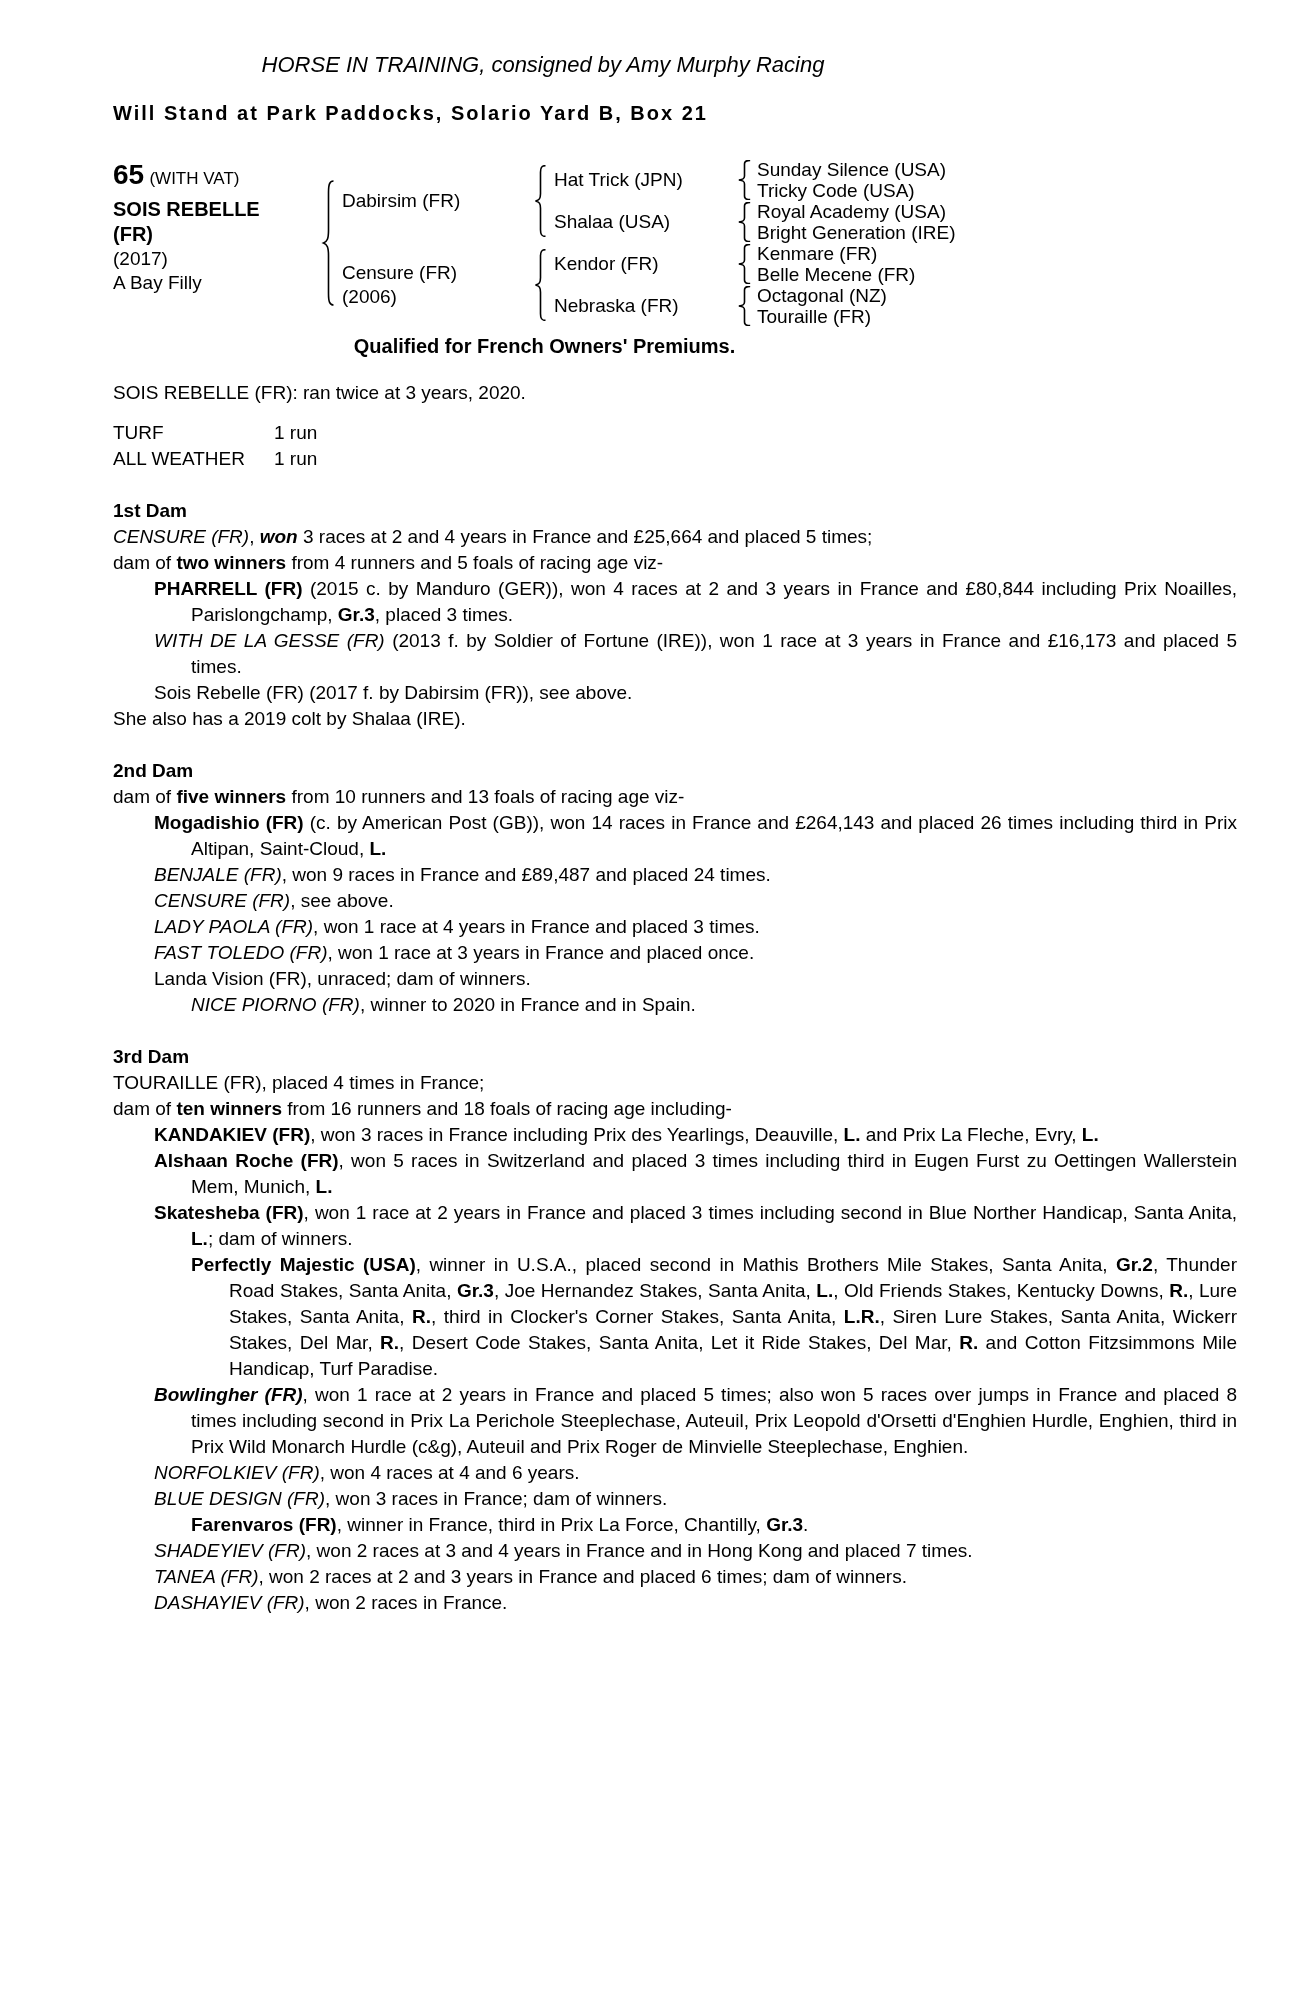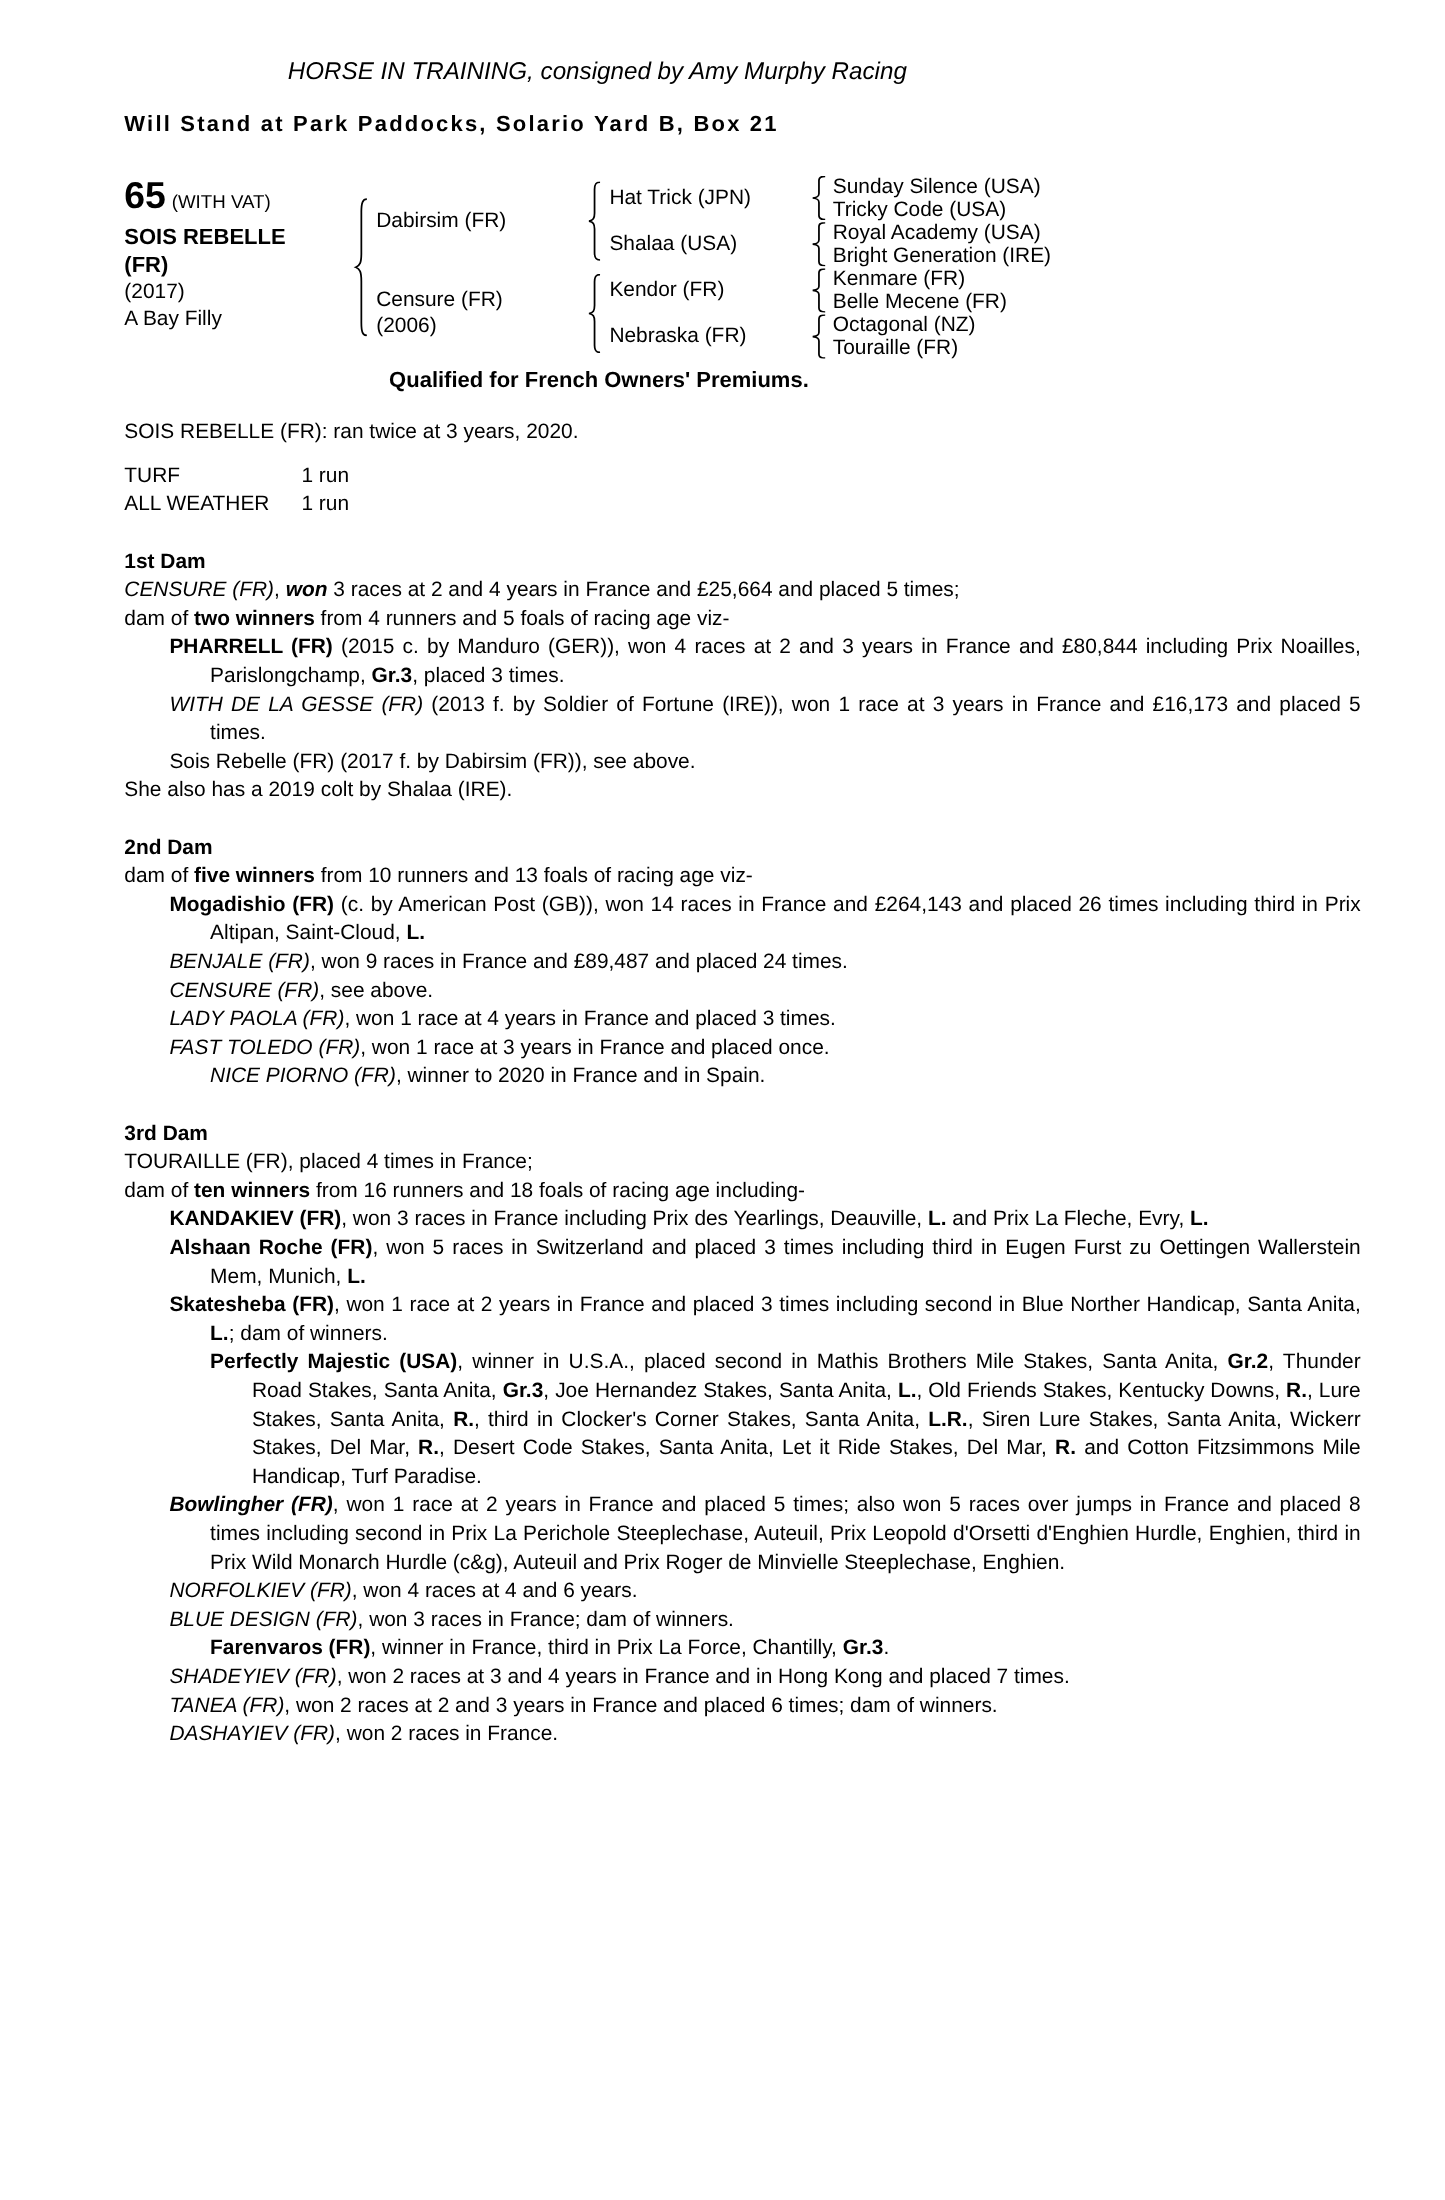--- a/index.html
+++ b/index.html
@@ -18,21 +18,21 @@
     margin-bottom:24px;
   }
   .stand-line {
     font-weight:bold; font-size:20px; letter-spacing:2px;
   }
 
   
   .pedigree-block { margin-top:34px; width:863px; }
   .pedigree { display:flex; }
   .lot-info { width:208px; }
-  .lot-number { font-weight:bold; font-size:34px; }
+  .lot-number { font-weight:bold; font-size:28px; }
   .lot-vat { font-size:17px; }
   .lot-name { font-weight:bold; font-size:20px; line-height:25px; }
   .lot-name-first { margin-top:6px; }
   .lot-plain { font-size:19px; line-height:24px; }
 
   .ped-grid {
     display:grid;
     grid-template-columns:15px 197px 15px 188px 17px 223px;
     grid-template-rows:repeat(8, 21px);
     font-size:19px;
@@ -188,20 +188,21 @@
       <div class="para ind1"><span style="font-style: italic;">WITH DE LA GESSE (FR)</span><span> (2013 f. by Soldier of Fortune (IRE)), won 1 race at 3 years in France and £16,173 and placed 5 times.</span></div>
       <div class="para ind1"><span>Sois Rebelle (FR) (2017 f. by Dabirsim (FR)), see above.</span></div>
       <div class="para ind0"><span>She also has a 2019 colt by Shalaa (IRE).</span></div>
       <div class="sec-heading">2nd Dam</div>
       <div class="para ind0"><span>dam of </span><span style="font-weight: bold;">five winners</span><span> from 10 runners and 13 foals of racing age viz-</span></div>
       <div class="para ind1"><span style="font-weight: bold;">Mogadishio (FR)</span><span> (c. by American Post (GB)), won 14 races in France and £264,143 and placed 26 times including third in Prix Altipan, Saint-Cloud, </span><span style="font-weight: bold;">L.</span></div>
       <div class="para ind1"><span style="font-style: italic;">BENJALE (FR)</span><span>, won 9 races in France and £89,487 and placed 24 times.</span></div>
       <div class="para ind1"><span style="font-style: italic;">CENSURE (FR)</span><span>, see above.</span></div>
       <div class="para ind1"><span style="font-style: italic;">LADY PAOLA (FR)</span><span>, won 1 race at 4 years in France and placed 3 times.</span></div>
       <div class="para ind1"><span style="font-style: italic;">FAST TOLEDO (FR)</span><span>, won 1 race at 3 years in France and placed once.</span></div>
+      <div class="para ind1"><span>Landa Vision (FR), unraced; dam of winners.</span></div>
       <div class="para ind2"><span style="font-style: italic;">NICE PIORNO (FR)</span><span>, winner to 2020 in France and in Spain.</span></div>
       <div class="sec-heading">3rd Dam</div>
       <div class="para ind0"><span>TOURAILLE (FR), placed 4 times in France;</span></div>
       <div class="para ind0"><span>dam of </span><span style="font-weight: bold;">ten winners</span><span> from 16 runners and 18 foals of racing age including-</span></div>
       <div class="para ind1"><span style="font-weight: bold;">KANDAKIEV (FR)</span><span>, won 3 races in France including Prix des Yearlings, Deauville, </span><span style="font-weight: bold;">L.</span><span> and Prix La Fleche, Evry, </span><span style="font-weight: bold;">L.</span></div>
       <div class="para ind1"><span style="font-weight: bold;">Alshaan Roche (FR)</span><span>, won 5 races in Switzerland and placed 3 times including third in Eugen Furst zu Oettingen Wallerstein Mem, Munich, </span><span style="font-weight: bold;">L.</span></div>
       <div class="para ind1"><span style="font-weight: bold;">Skatesheba (FR)</span><span>, won 1 race at 2 years in France and placed 3 times including second in Blue Norther Handicap, Santa Anita, </span><span style="font-weight: bold;">L.</span><span>; dam of winners.</span></div>
       <div class="para ind2"><span style="font-weight: bold;">Perfectly Majestic (USA)</span><span>, winner in U.S.A., placed second in Mathis Brothers Mile Stakes, Santa Anita, </span><span style="font-weight: bold;">Gr.2</span><span>, Thunder Road Stakes, Santa Anita, </span><span style="font-weight: bold;">Gr.3</span><span>, Joe Hernandez Stakes, Santa Anita, </span><span style="font-weight: bold;">L.</span><span>, Old Friends Stakes, Kentucky Downs, </span><span style="font-weight: bold;">R.</span><span>, Lure Stakes, Santa Anita, </span><span style="font-weight: bold;">R.</span><span>, third in Clocker's Corner Stakes, Santa Anita, </span><span style="font-weight: bold;">L.R.</span><span>, Siren Lure Stakes, Santa Anita, Wickerr Stakes, Del Mar, </span><span style="font-weight: bold;">R.</span><span>, Desert Code Stakes, Santa Anita, Let it Ride Stakes, Del Mar, </span><span style="font-weight: bold;">R.</span><span> and Cotton Fitzsimmons Mile Handicap, Turf Paradise.</span></div>
       <div class="para ind1"><span style="font-weight: bold; font-style: italic;">Bowlingher (FR)</span><span>, won 1 race at 2 years in France and placed 5 times; also won 5 races over jumps in France and placed 8 times including second in Prix La Perichole Steeplechase, Auteuil, Prix Leopold d'Orsetti d'Enghien Hurdle, Enghien, third in Prix Wild Monarch Hurdle (c&amp;g), Auteuil and Prix Roger de Minvielle Steeplechase, Enghien.</span></div>
       <div class="para ind1"><span style="font-style: italic;">NORFOLKIEV (FR)</span><span>, won 4 races at 4 and 6 years.</span></div>

